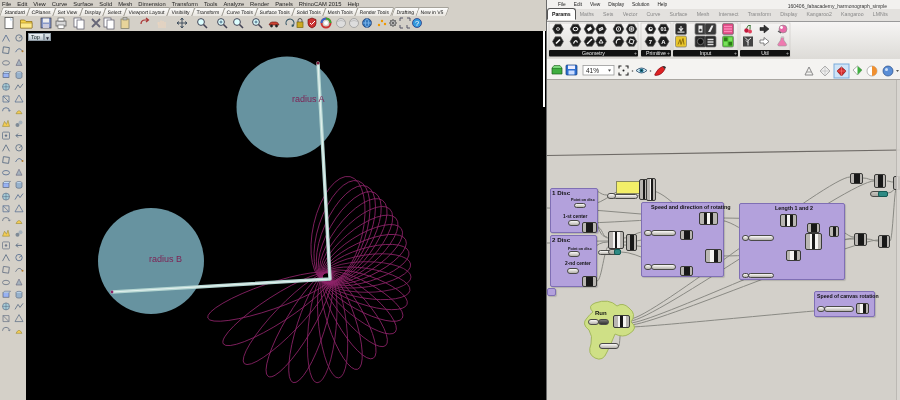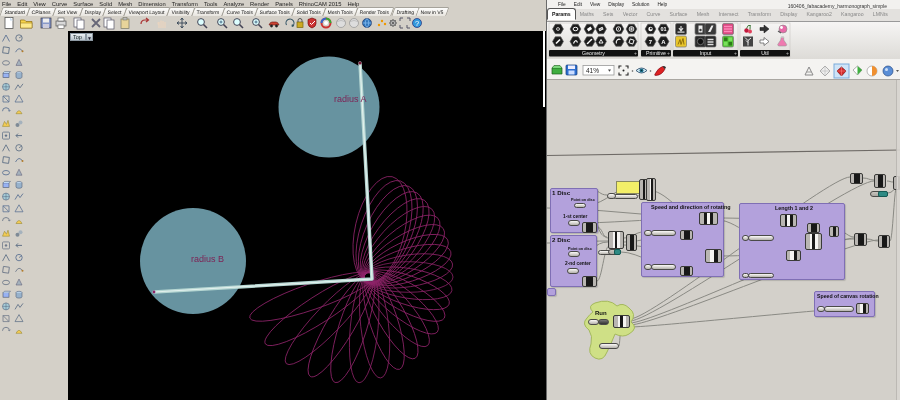--- a/index.html
+++ b/index.html
@@ -9,21 +9,21 @@
 #gh{position:absolute;left:546px;top:0;width:354px;height:400px;background:#d3d0ca;border-left:1px solid #6a6a6a;}
 .abs{position:absolute;}
 
 #rmenu{position:absolute;left:0;top:0;width:546px;height:8px;font-size:5.8px;color:#222;white-space:nowrap;padding-left:2px;padding-top:1px;}
 #rmenu span{margin-right:6px;}
 #rtabs{position:absolute;left:1px;top:7px;width:546px;height:9px;font-size:5px;color:#111;white-space:nowrap;}
 #rtabs .tab{display:inline-block;padding:0 3px;background:linear-gradient(#fdfdfc,#e8e5df);border:1px solid #a5a29a;border-bottom:none;border-radius:2px 2px 0 0;margin-right:-1px;transform:skewX(-20deg);height:8.5px;line-height:8.5px;}
 #rtabs .tab i{display:inline-block;transform:skewX(18deg);font-style:normal;}
 #rtoolbar{position:absolute;left:0;top:16px;width:546px;height:15px;}
 #rsidebar{position:absolute;left:0;top:31px;width:26px;height:369px;background:#d4d0c8;}
-#rview{position:absolute;left:26px;top:31px;width:520px;height:369px;background:#000;margin-left:42px;}
+#rview{position:absolute;left:26px;top:31px;width:520px;height:369px;background:#000;}
 #topbtn{position:absolute;left:2px;top:2px;width:16px;height:8px;background:linear-gradient(#eef2f5,#b9c4cc);border:1px solid #8d99a3;font-size:5.5px;line-height:7px;color:#122;padding-left:2px;}
 #topdrop{position:absolute;left:18px;top:2px;width:7px;height:8px;background:linear-gradient(#dfe6ea,#aab6bf);border:1px solid #8d99a3;font-size:5px;color:#223;text-align:center;line-height:8px;}
 #ghsep{position:absolute;left:543px;top:31px;width:2px;height:76px;background:#fff;}
 
 #gmenu{position:absolute;left:0;top:0;width:354px;height:9px;background:#f2f1ef;font-size:4.8px;color:#222;white-space:nowrap;padding:2px 0 0 11px;}
 #gmenu span{margin-right:8px;}
 #gtitle{position:absolute;top:2.5px;right:6px;font-size:5px;color:#333;}
 #gtabs{position:absolute;left:0;top:9px;width:354px;height:13px;background:#e3e1de;font-size:5.2px;color:#888;white-space:nowrap;border-bottom:1px solid #999;padding-top:2px;}
 #gtabs span{margin-right:9.2px;}
 #gtabs .sel{background:#fff;border:1px solid #555;border-bottom:1px solid #fff;border-radius:3px 3px 0 0;color:#111;font-weight:bold;padding:2px 4px 2px 4px;margin-right:4px;}

